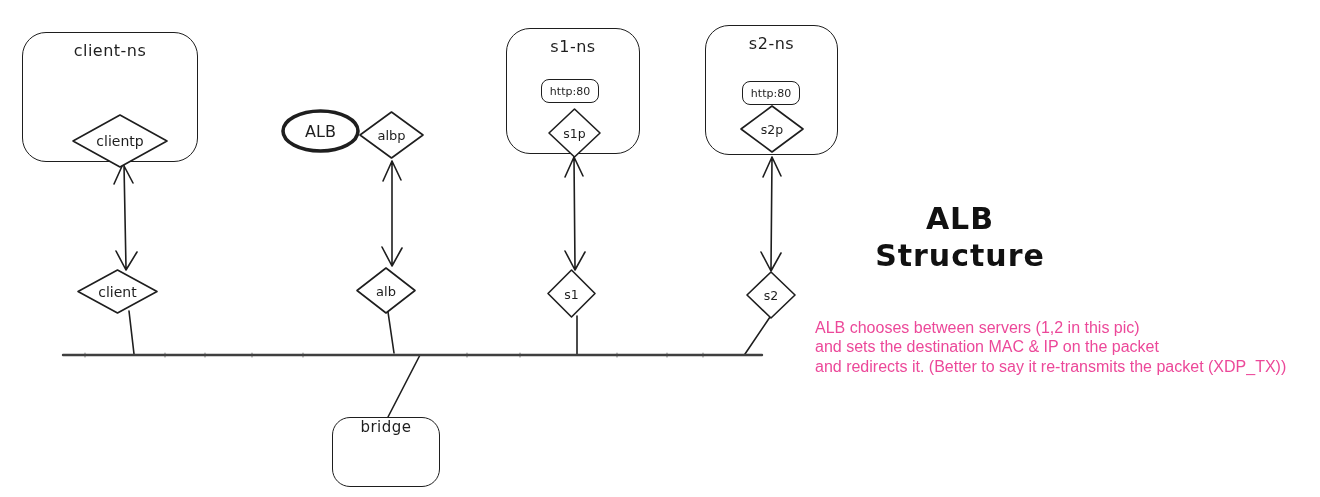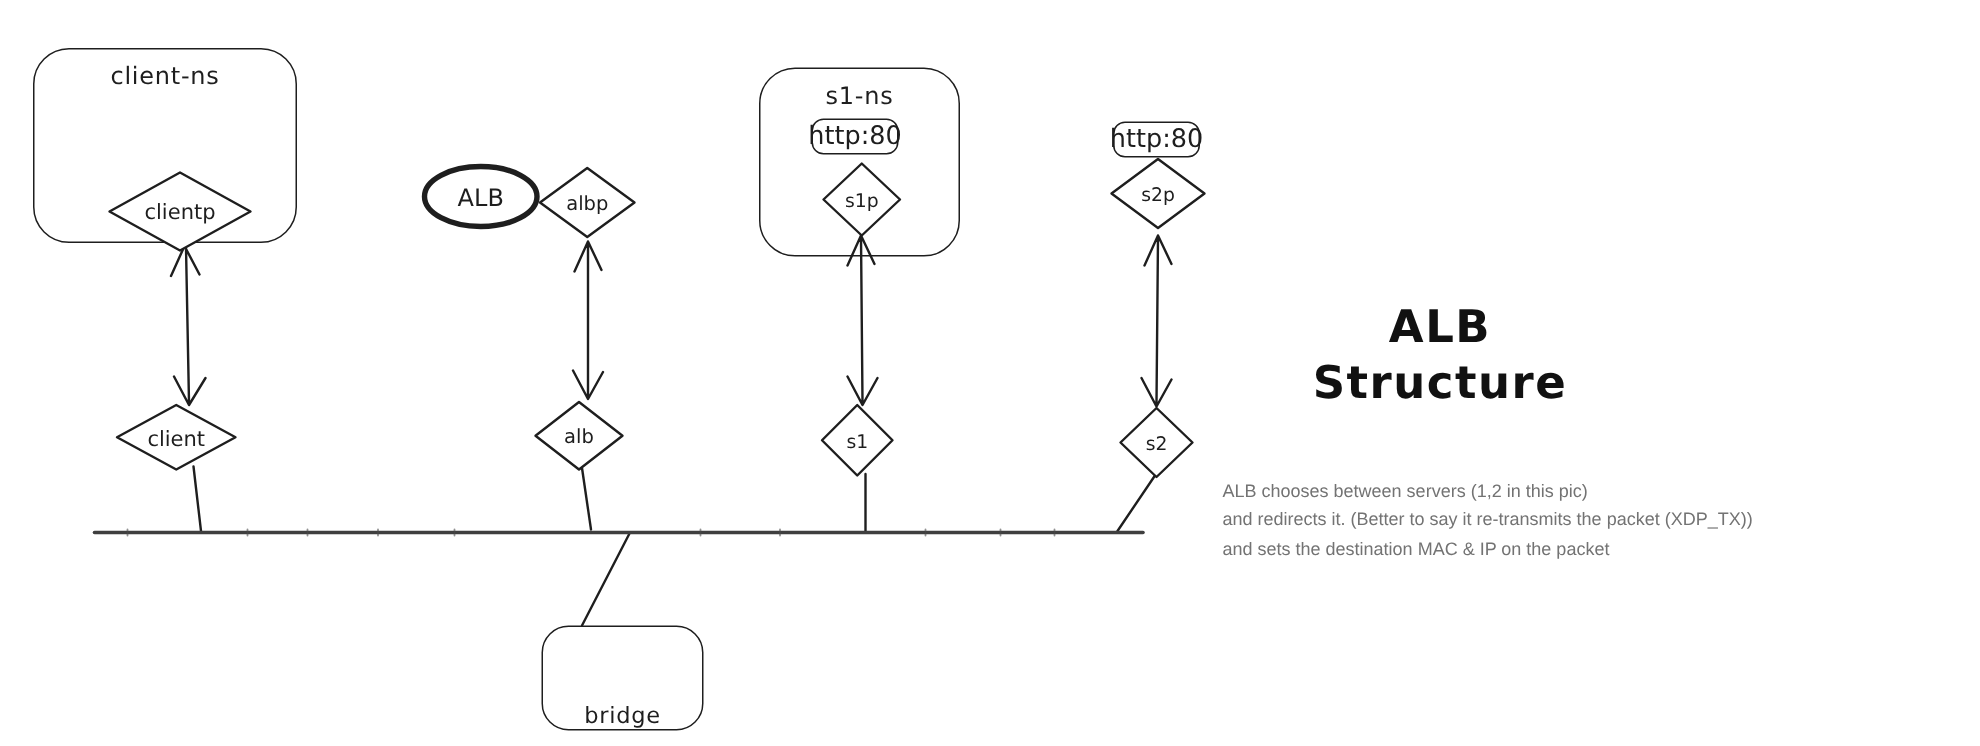--- a/index.html
+++ b/index.html
@@ -39,79 +39,81 @@
   }
   .small-box {
     position: absolute;
     border: 1.6px solid #1e1e1e;
     border-radius: 8px;
     background: #ffffff;
     box-sizing: border-box;
     display: flex;
     align-items: center;
     justify-content: center;
-    font-size: 17px;
+    font-size: 11px;
     color: #1e1e1e;
   }
   .bridge-box {
     position: absolute;
     border: 1.7px solid #1e1e1e;
     border-radius: 18px;
     background: #ffffff;
     box-sizing: border-box;
     display: flex;
-    align-items: flex-end;
+    align-items: flex-start;
     justify-content: center;
     font-size: 15px;
     letter-spacing: 0.5px;
     color: #1e1e1e;
-    margin-left: 29px;
   }
   .diagram-title {
     position: absolute;
     left: 840px;
     top: 200px;
     width: 240px;
     text-align: center;
     font-family: "DejaVu Sans", sans-serif;
     font-weight: 600;
     font-size: 30px;
     line-height: 37px;
     color: #111111;
     letter-spacing: 1px;
   }
   .notes {
     position: absolute;
     left: 815px;
     top: 318px;
     width: 500px;
     font-family: "Liberation Sans", sans-serif;
-    font-size: 12px;
+    font-size: 16px;
     line-height: 19.3px;
-    color: #737373;
+    color: #ec4899;
   }
   .note-line {
     min-height: 19.3px;
     white-space: nowrap;
   }
   svg text {
     font-family: "DejaVu Sans", sans-serif;
     fill: #1e1e1e;
   }
 </style>
 </head>
 <body>
 
 <div class="canvas">
 
   <div class="ns-box" style="left:22px; top:32px; width:176px; height:130px;">
     <div class="ns-label">client-ns</div>
   </div>
-  <div class="ns-box" style="left:506px; top:28px; width:134px; height:126px;margin-top:17px;">
+  <div class="ns-box" style="left:506px; top:28px; width:134px; height:126px;">
     <div class="ns-label">s1-ns</div>
+  </div>
+  <div class="ns-box" style="left:705px; top:25px; width:133px; height:130px;">
+    <div class="ns-label">s2-ns</div>
   </div>
 
   <div class="small-box" style="left:541px; top:79px; width:58px; height:24px;">
     <span>http:80</span>
   </div>
   <div class="small-box" style="left:742px; top:81px; width:58px; height:24px;">
     <span>http:80</span>
   </div>
 
   <svg class="layer" viewBox="0 0 1320 497">
@@ -160,18 +162,18 @@
     <span>bridge</span>
   </div>
 
   <div class="diagram-title">
     <div>ALB</div>
     <div>Structure</div>
   </div>
 
   <div class="notes">
     <div class="note-line">ALB chooses between servers (1,2 in this pic)</div>
+    <div class="note-line">and sets the destination MAC &amp; IP on the packet</div>
     <div class="note-line">and redirects it. (Better to say it re-transmits the packet (XDP_TX))</div>
-    <div class="note-line">and sets the destination MAC &amp; IP on the packet</div>
     <div class="note-line"></div>
   </div>
 
 </div>
 
 </body></html>

